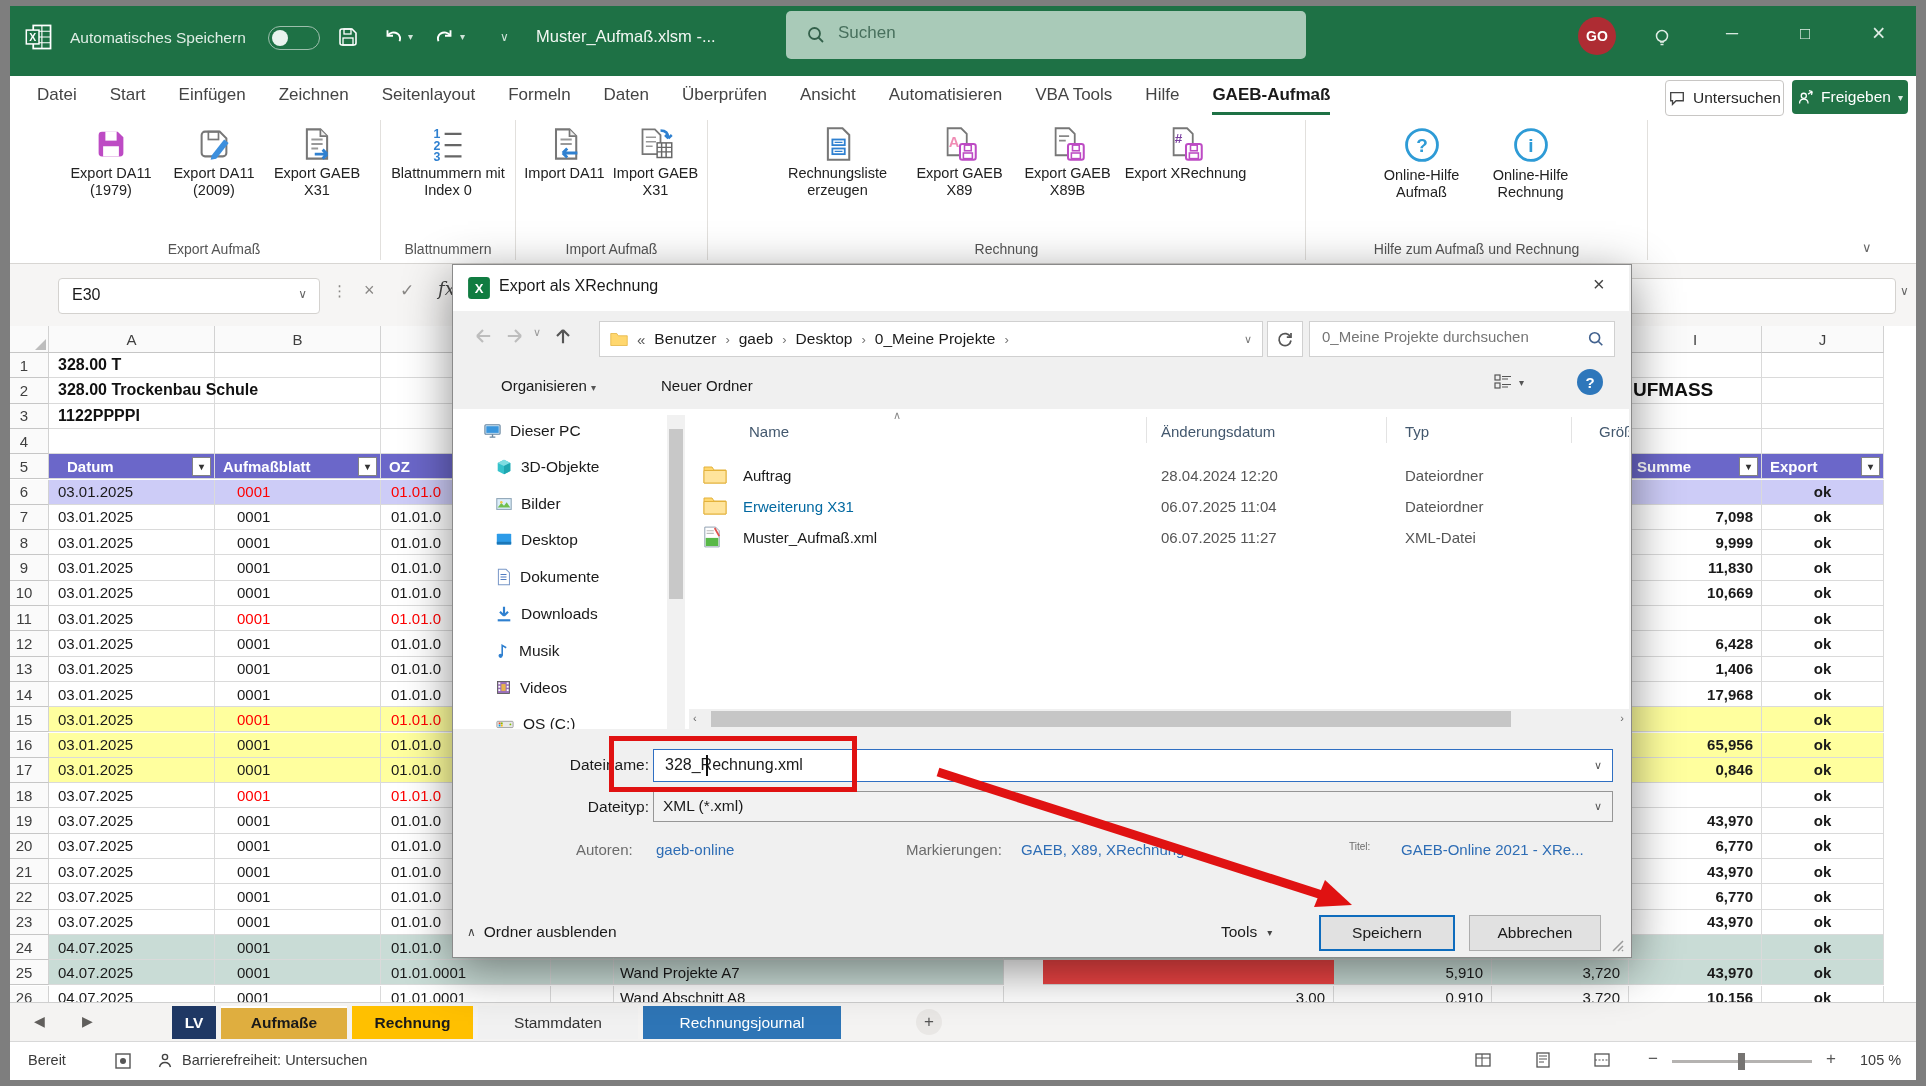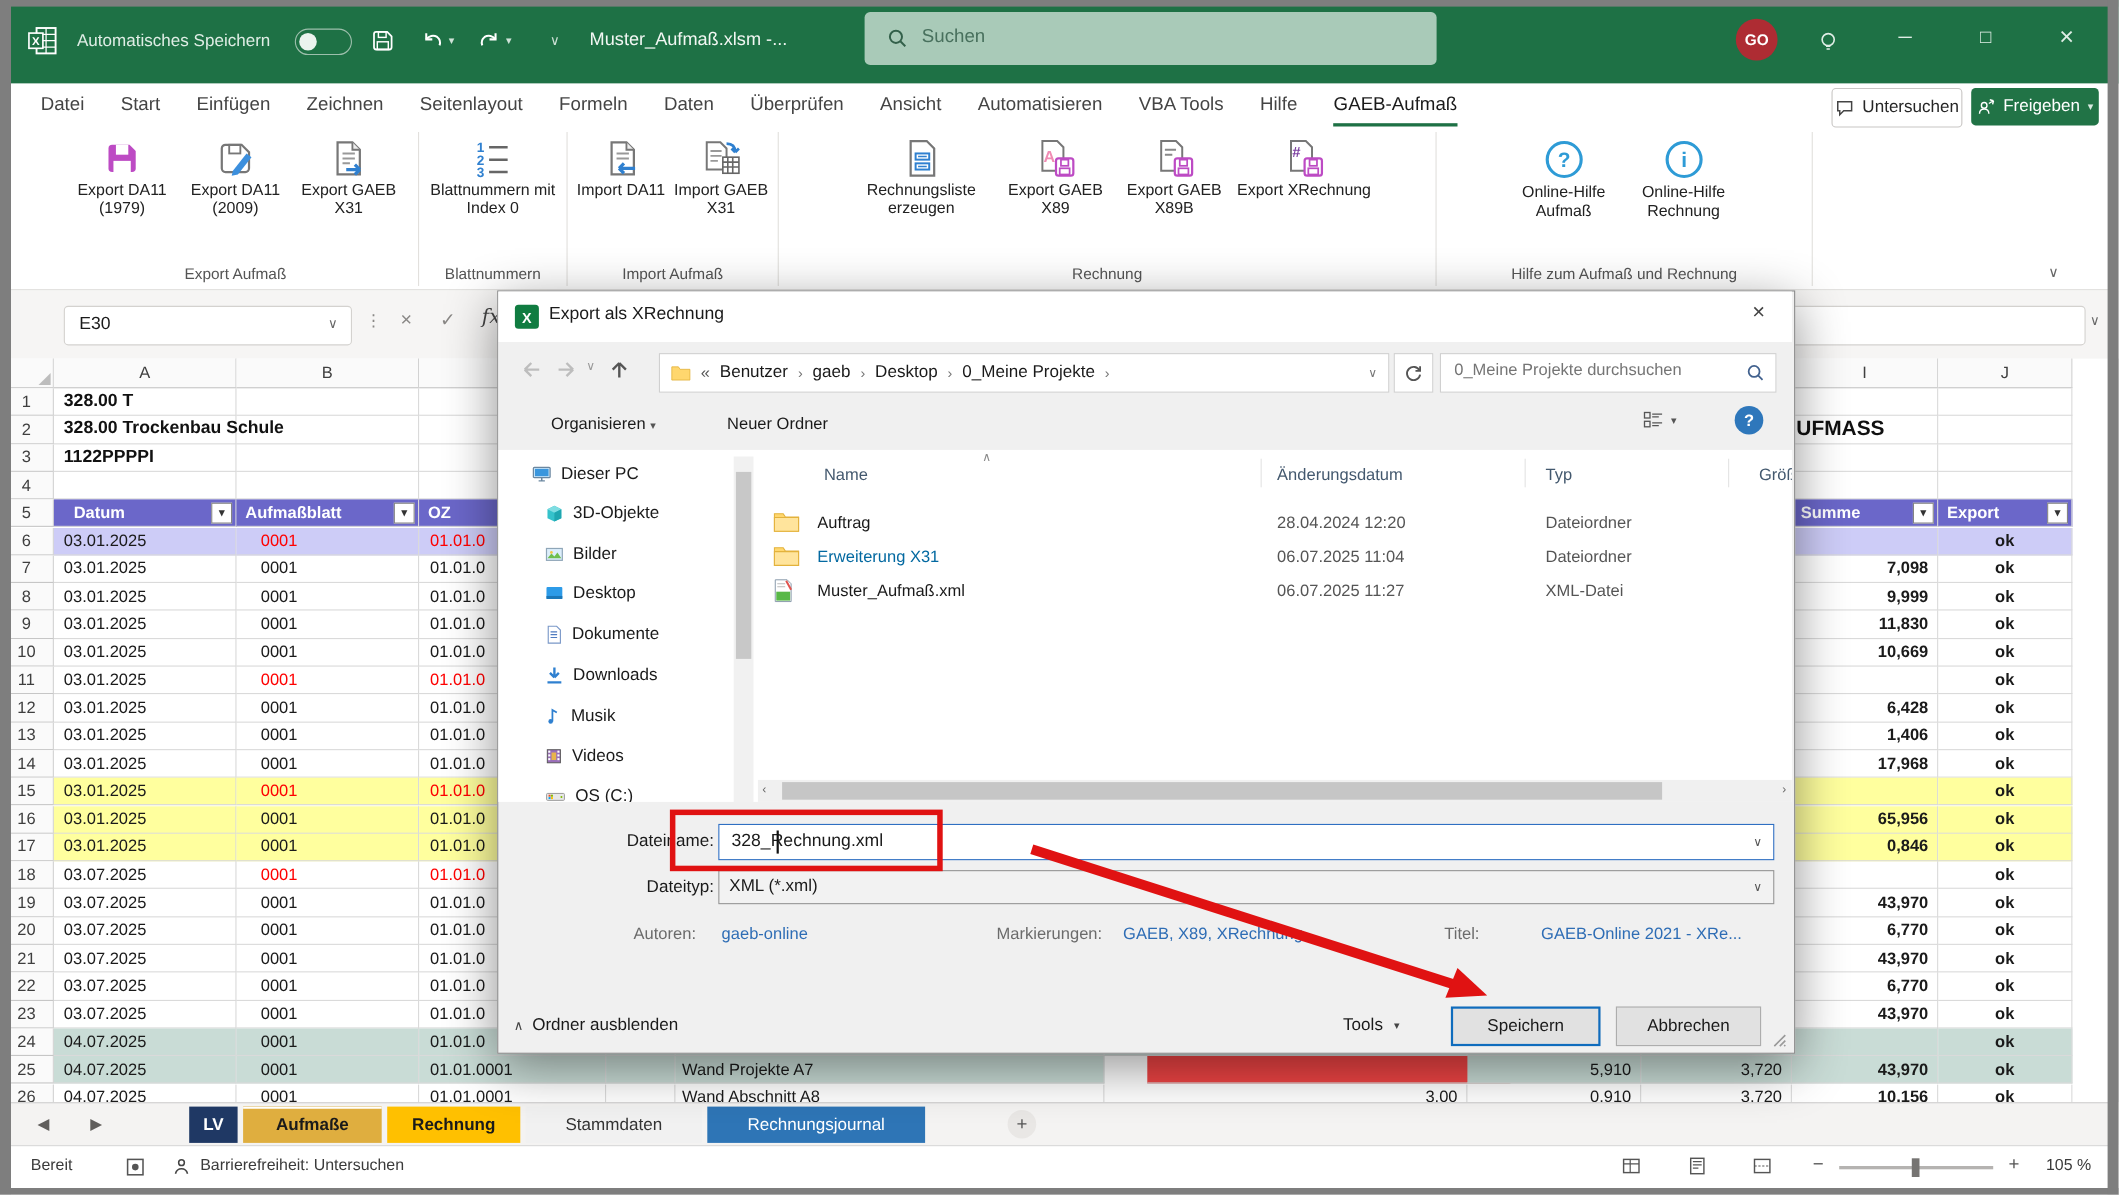--- a/index.html
+++ b/index.html
@@ -14,21 +14,21 @@
   .ribbon{top:118px;height:146px;background:#FFFFFF;border-bottom:1px solid #D8D6D3;box-sizing:border-box;}
   .formula{top:264px;height:62px;background:#F6F5F4;}
   .tabbar{top:1002px;height:39px;background:#F4F3F2;border-top:1px solid #CFCFCF;box-sizing:border-box;z-index:5;}
   .statusbar{top:1041px;height:39px;background:#FFFFFF;border-top:1px solid #D8D8D8;box-sizing:border-box;z-index:5;}
   .frame{position:absolute;background:#7E7E7E;z-index:95;}
   .cell{position:absolute;box-sizing:border-box;border-right:1px solid #DADADA;border-bottom:1px solid #DADADA;font-size:15px;color:#1A1A1A;display:flex;align-items:center;overflow:hidden;}
   .colhdr{position:absolute;box-sizing:border-box;background:#FAFAFA;border-right:1px solid #D2D2D2;border-bottom:1px solid #C6C6C6;color:#3F3F3F;display:flex;align-items:center;justify-content:center;font-size:15px;}
   .hdrcell{background:#6B67C9 !important;color:#FFFFFF;font-weight:bold;}
   .filterbtn{position:absolute;width:19px;height:19px;background:#FFFFFF;border:1px solid #848484;color:#333;font-size:10px;line-height:17px;text-align:center;box-sizing:border-box;}
   .rtab{font-size:17px;color:#444;padding:9px 0 7px 0;cursor:default;}
-  .rtab.active{color:#1A1A1A;font-weight:normal;border-bottom:3px solid #1E7145;}
+  .rtab.active{color:#1A1A1A;font-weight:bold;border-bottom:3px solid #1E7145;}
   .rbtn{display:flex;flex-direction:column;align-items:center;padding-top:6px;box-sizing:border-box;}
   .rbtn .lbl{font-size:14.5px;line-height:16.5px;color:#222;text-align:center;margin-top:3px;}
   .glabel{position:absolute;bottom:3px;left:0;width:100%;text-align:center;font-size:14px;color:#555;white-space:nowrap;}
   .dialog{position:absolute;left:452px;top:264px;width:1178px;height:692px;background:#F0F0F0;border:1px solid #8A8A8A;box-shadow:0 12px 45px rgba(0,0,0,.45);z-index:50;font-size:15px;color:#1A1A1A;}
   .navitem{position:absolute;display:flex;align-items:center;gap:8px;font-size:15.5px;color:#1A1A1A;}
   .filerow{position:absolute;display:flex;align-items:center;}
   .blue-link{color:#2E6DB5;}
   .graylab{color:#6B6B6B;}
   .btn{position:absolute;display:flex;align-items:center;justify-content:center;background:#E1E1E1;font-size:15.5px;color:#1A1A1A;box-sizing:border-box;}
   svg{display:block;}
@@ -917,21 +917,21 @@
     </div>
     <span class="abs tx" style="left:92px;top:533px;width:104px;text-align:right;font-size:15.5px;">Dateityp:</span>
     <div class="abs" style="left:200px;top:526px;width:960px;height:31px;background:#F2F2F2;border:1px solid #969696;box-sizing:border-box;">
       <span class="abs tx" style="left:9px;top:5px;font-size:15.5px;color:#1a1a1a;">XML (*.xml)</span>
       <span class="abs tx" style="right:10px;top:8px;color:#555;font-size:11px;">∨</span>
     </div>
     <span class="abs tx graylab" style="left:123px;top:576px;font-size:15px;">Autoren:</span>
     <span class="abs tx blue-link" style="left:203px;top:576px;font-size:15px;">gaeb-online</span>
     <span class="abs tx graylab" style="left:453px;top:576px;font-size:15px;">Markierungen:</span>
     <span class="abs tx blue-link" style="left:568px;top:576px;font-size:15px;">GAEB, X89, XRechnung</span>
-    <span class="abs tx graylab" style="left:860px;top:576px;font-size:15px;">Titel:</span>
+    <span class="abs tx graylab" style="left:896px;top:576px;font-size:10px;">Titel:</span>
     <span class="abs tx blue-link" style="left:948px;top:576px;font-size:15px;">GAEB-Online 2021 - XRe...</span>
     <span class="abs" style="left:14px;top:658px;display:flex;align-items:center;gap:8px;font-size:15.5px;color:#1a1a1a;">
         <span style="font-size:12px;color:#444;">∧</span>
         <span>Ordner ausblenden</span>
       </span>
     <span class="abs" style="left:768px;top:658px;display:flex;align-items:center;gap:10px;font-size:15.5px;color:#1a1a1a;">
         <span>Tools</span>
         <span style="color:#444;font-size:10px;">▾</span>
       </span>
     <div class="btn" style="left:866px;top:650px;width:136px;height:36px;border:2px solid #0F6CBD;">

